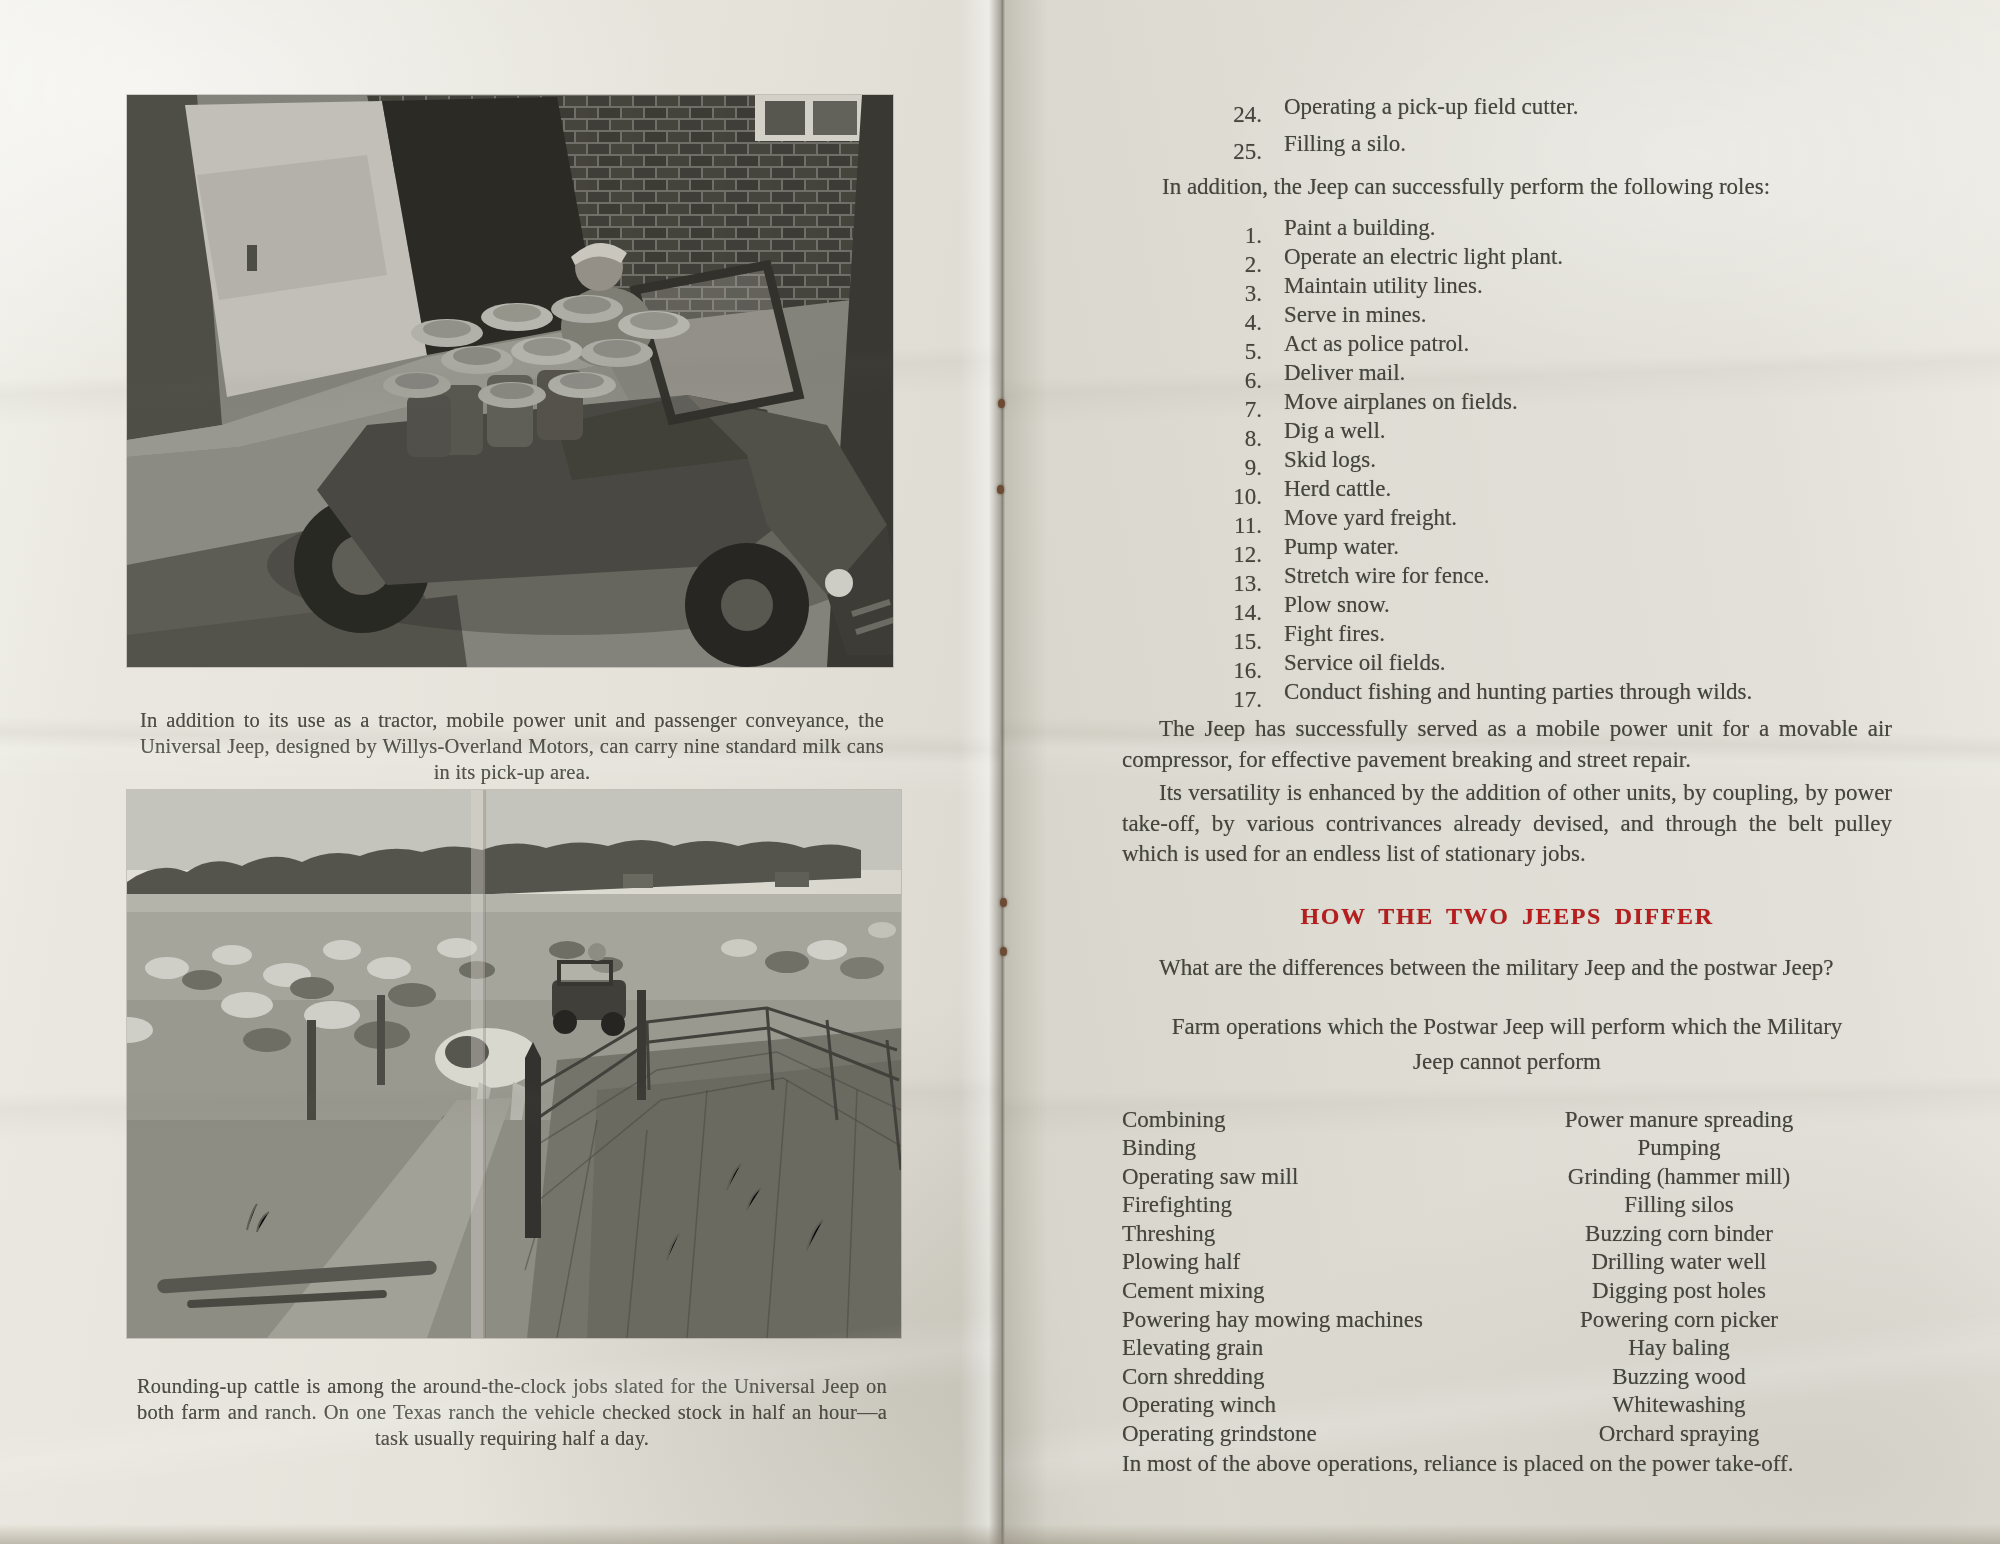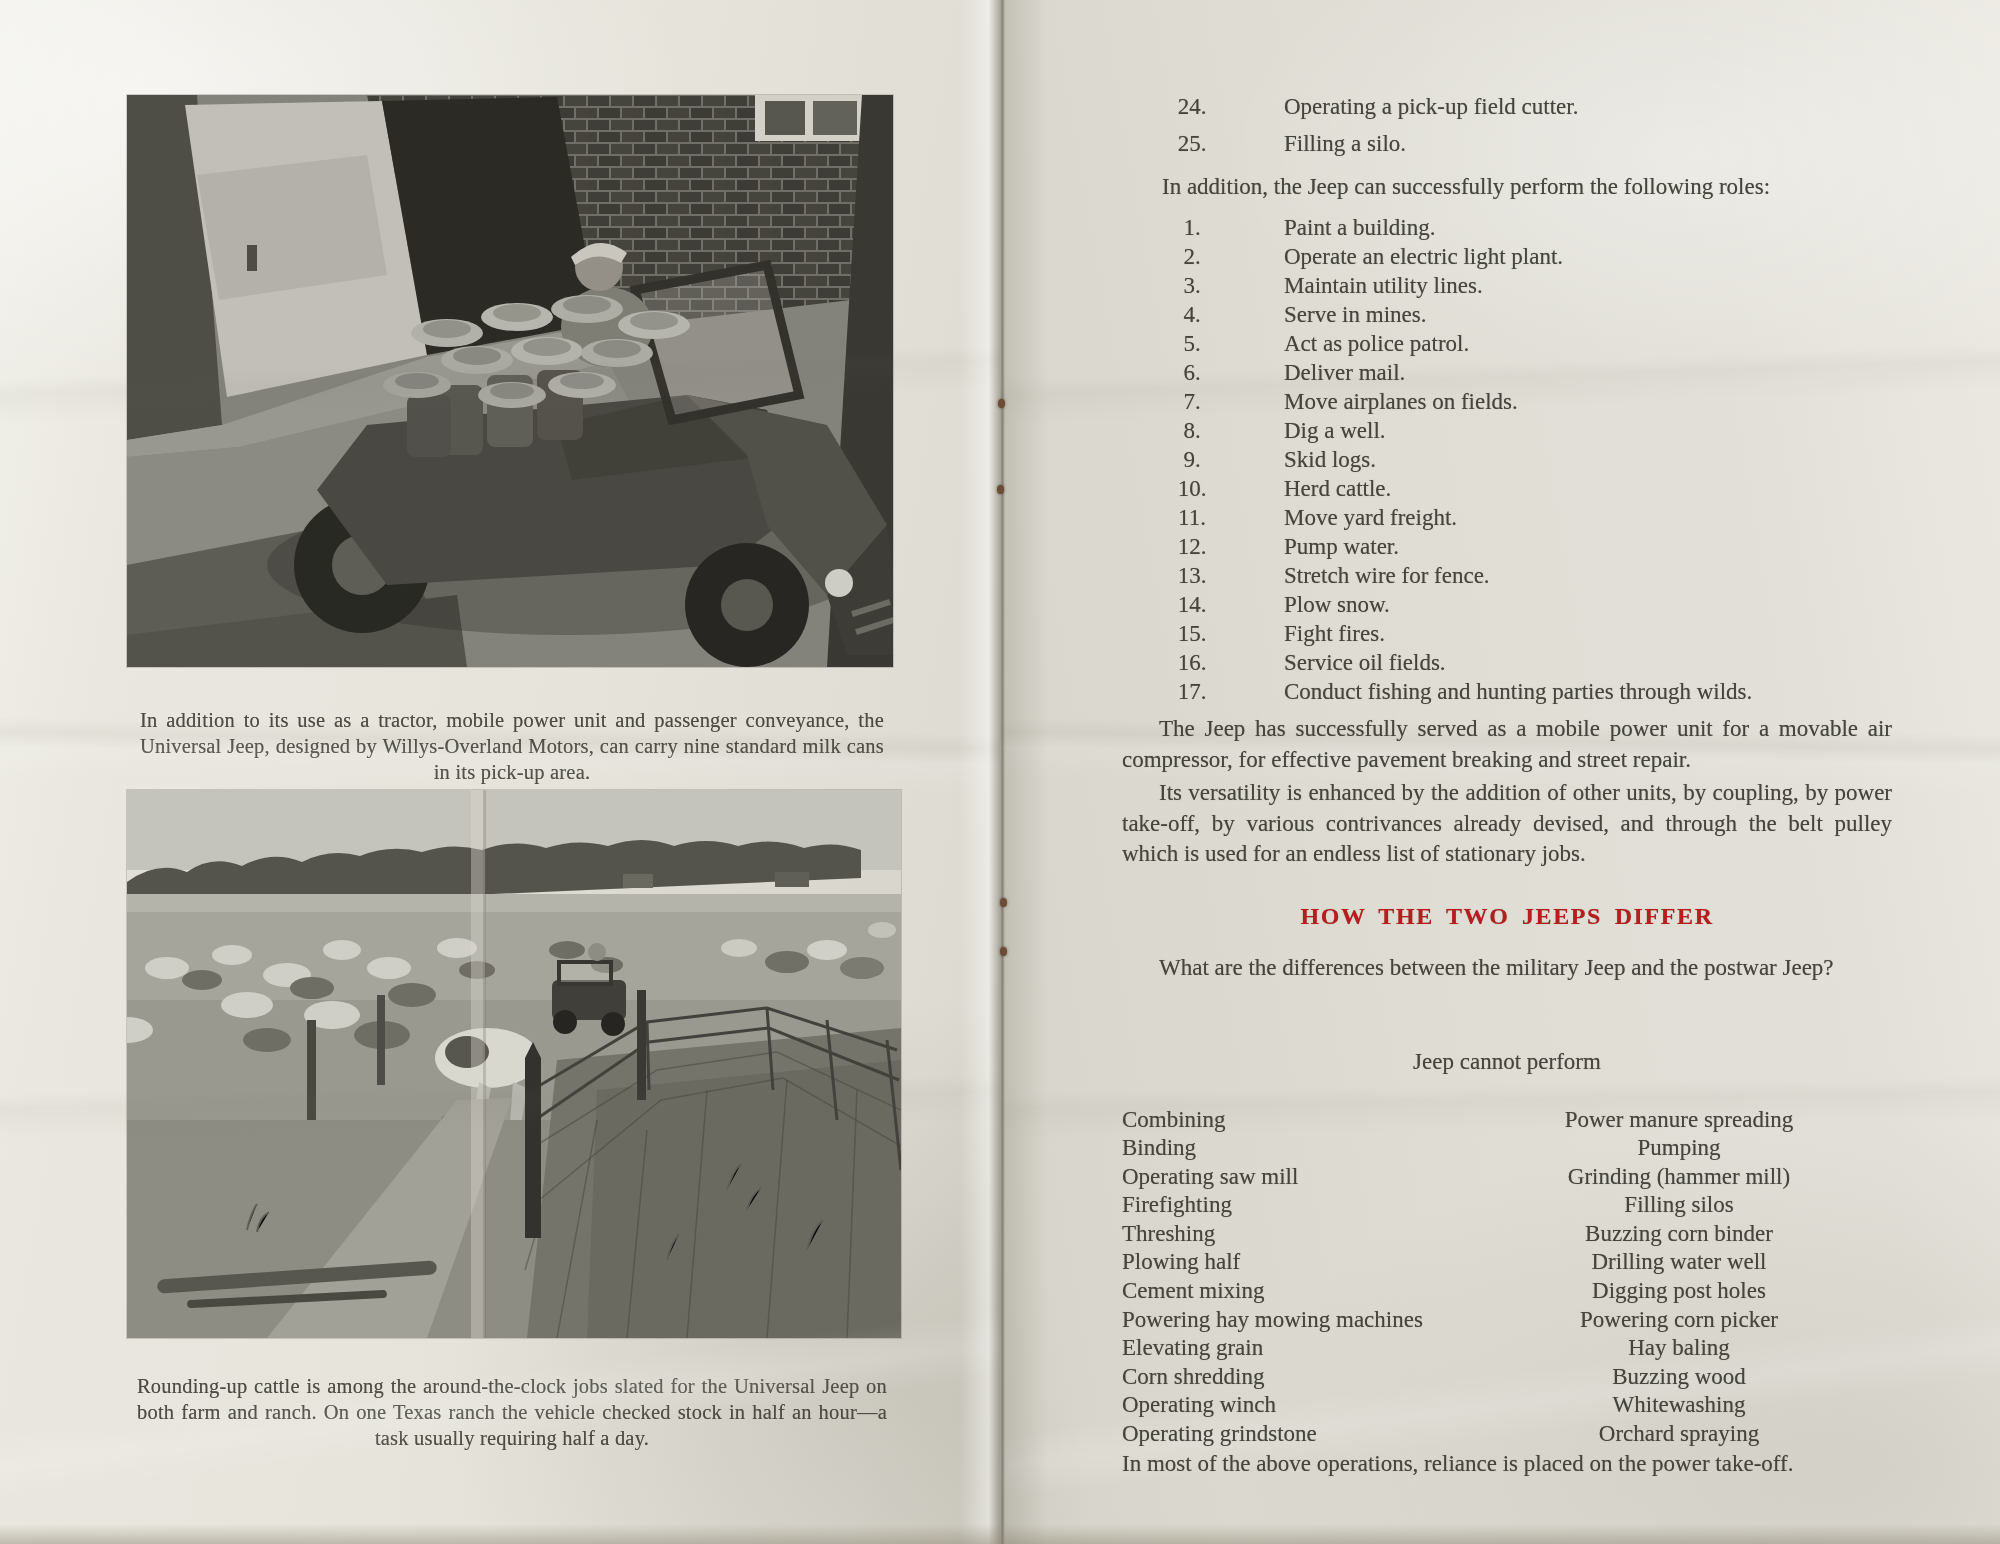--- a/index.html
+++ b/index.html
@@ -54,21 +54,21 @@
     text-shadow:0 0 .6px rgba(76,76,68,.55);
   }
   
   .rp-content{position:absolute;left:1122px;top:0;width:770px;color:#45453d;
     font-size:23px;text-shadow:0 0 .7px rgba(69,69,61,.5);}
   .cont-list,.roles{list-style:none;margin:0;padding:0;}
   .cont-list{margin-top:88px;}
   .cont-list li{line-height:37px;}
   .role-row{position:relative;padding-left:162px;}
   .roles .role-row{line-height:29px;}
-  .role-num{position:absolute;left:0;top:0;width:140px;text-align:center;}
+  .role-num{position:absolute;left:0;top:8px;width:140px;text-align:right;}
   .intro{margin:10px 0 0 0;padding-left:40px;line-height:30px;}
   .roles{margin-top:11px;}
   .para{margin:0;text-align:justify;line-height:30.5px;text-indent:37px;}
   .para1{margin-top:8px;}
   .para2{margin-top:3px;}
   .heading{margin:33px 0 0 0;text-align:center;font-size:24px;font-weight:700;
     letter-spacing:1.6px;word-spacing:5px;color:#b91c1c;}
   .question{margin-top:23px;line-height:30px;}
   .subhead{margin:26px 0 0 0;text-align:center;line-height:35px;}
   .columns{display:flex;margin-top:27px;}
@@ -368,21 +368,21 @@
 
     <p class="para para1">The Jeep has successfully served as a mobile power unit for a movable air compressor, for effective pavement breaking and street repair.</p>
 
     <p class="para para2">Its versatility is enhanced by the addition of other units, by coupling, by power take-off, by various contrivances already devised, and through the belt pulley which is used for an endless list of stationary jobs.</p>
 
     <h2 class="heading">HOW THE TWO JEEPS DIFFER</h2>
 
     <p class="para question">What are the differences between the military Jeep and the postwar Jeep?</p>
 
     <p class="subhead">
-      <br>
+      <span>Farm operations which the Postwar Jeep will perform which the Military</span><br>
       <span>Jeep cannot perform</span>
     </p>
 
     <div class="columns">
       <ul class="col-a">
           <li class="op-item">Combining</li>
           <li class="op-item">Binding</li>
           <li class="op-item">Operating saw mill</li>
           <li class="op-item">Firefighting</li>
           <li class="op-item">Threshing</li>

